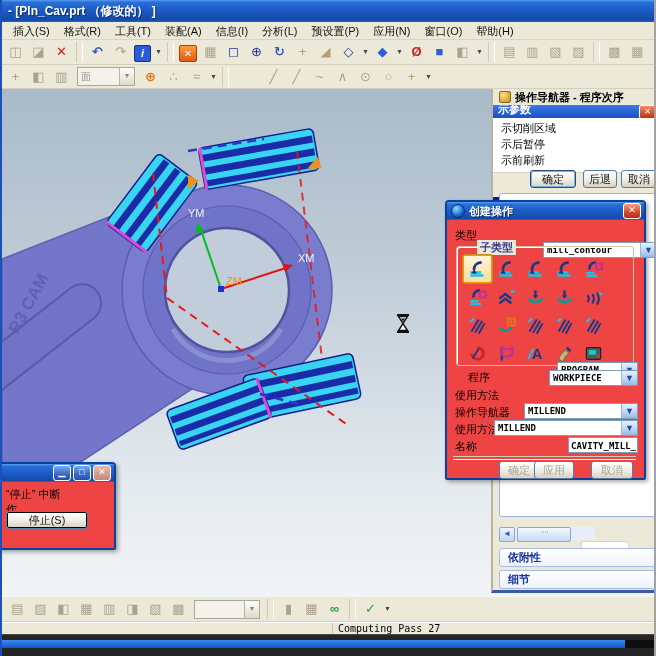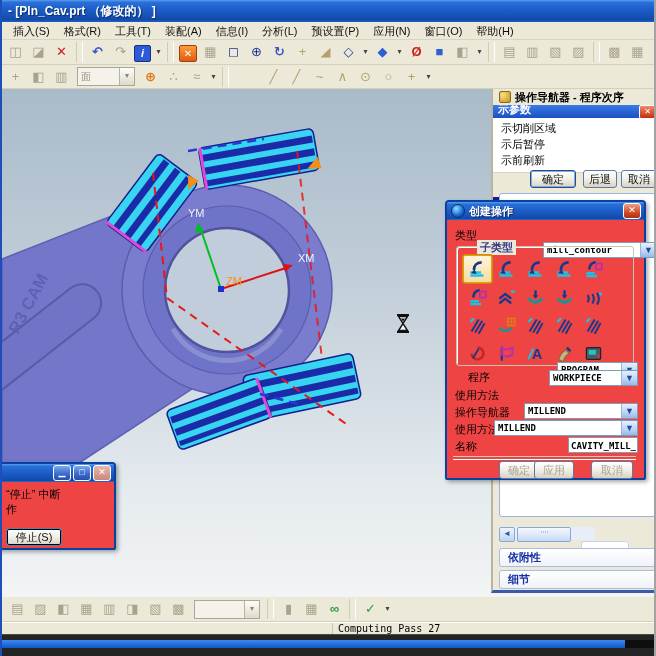--- a/index.html
+++ b/index.html
@@ -511,21 +511,21 @@
     <div class="xptitle">
       <span class="ttext"></span>
       <span class="wbtn reg">▁</span>
       <span class="wbtn reg">□</span>
       <span class="wbtn pale">✕</span>
     </div>
     <div class="stopbody">
       <div>“停止” 中断</div>
       <div>作</div>
     </div>
-    <div class="xpbtn" style="left:12px;top:64px;width:56px;box-shadow:inset 0 0 0 1px #000;">停止(S)</div>
+    <div class="xpbtn" style="left:12px;top:47px;width:82px;box-shadow:inset 0 0 0 1px #000;">停止(S)</div>
   </div>
 
   <div class="abs tbar tb3">
     <span style="display:flex">
         <span class="tbi" data-tone="gray">▤</span>
         <span class="tbi" data-tone="gray">▨</span>
         <span class="tbi" data-tone="gray">◧</span>
         <span class="tbi" data-tone="gray">▦</span>
         <span class="tbi" data-tone="gray">▥</span>
         <span class="tbi" data-tone="gray">◨</span>

